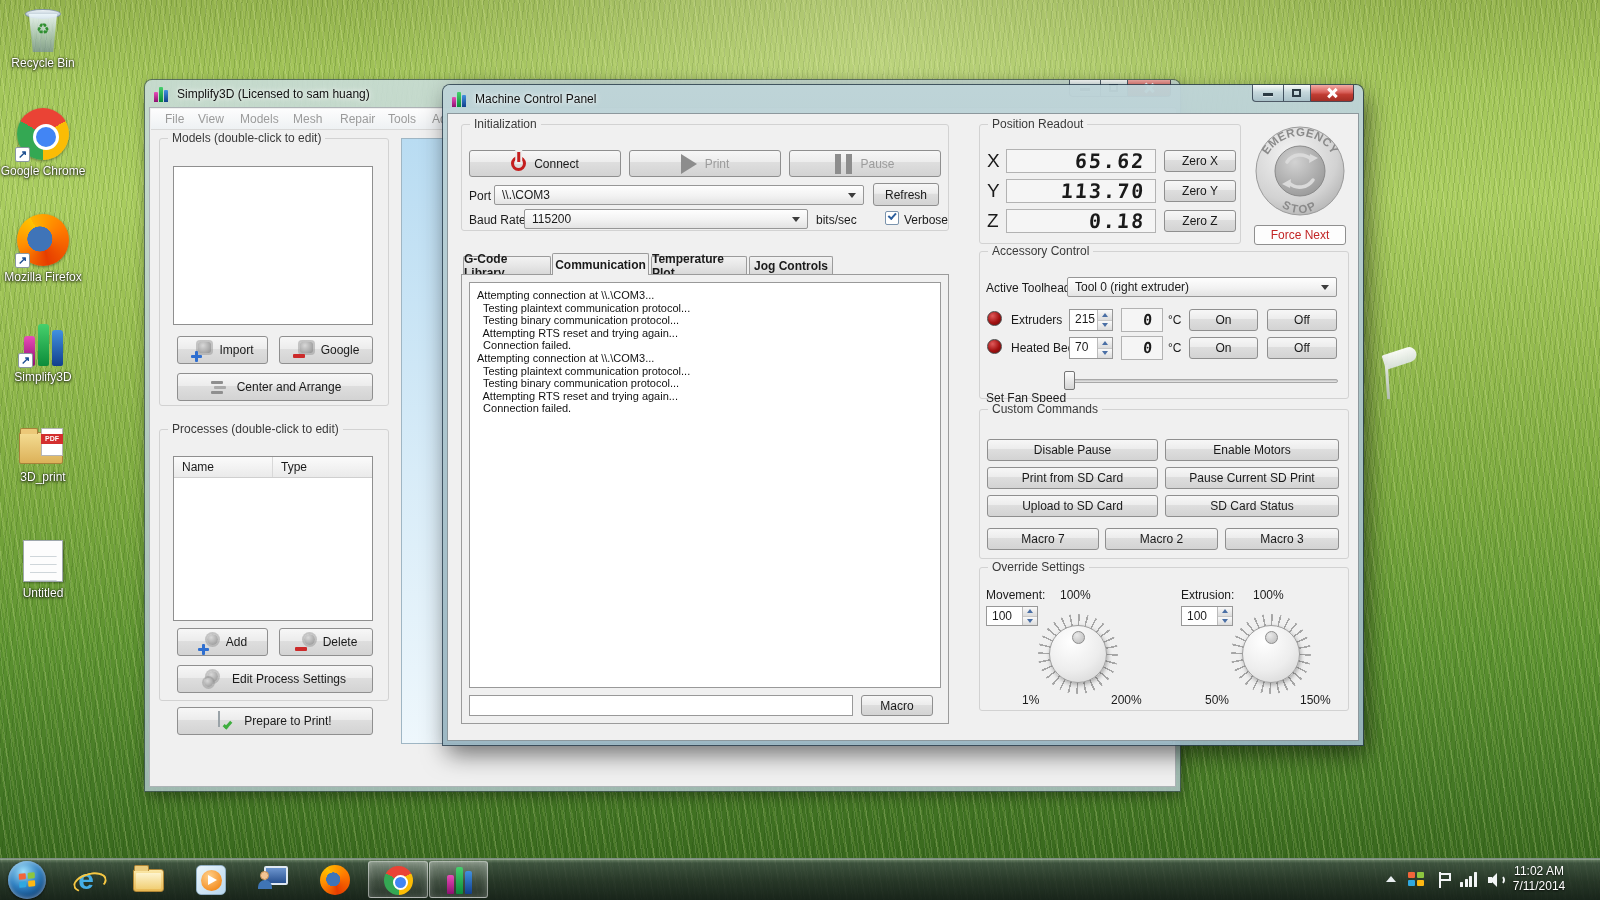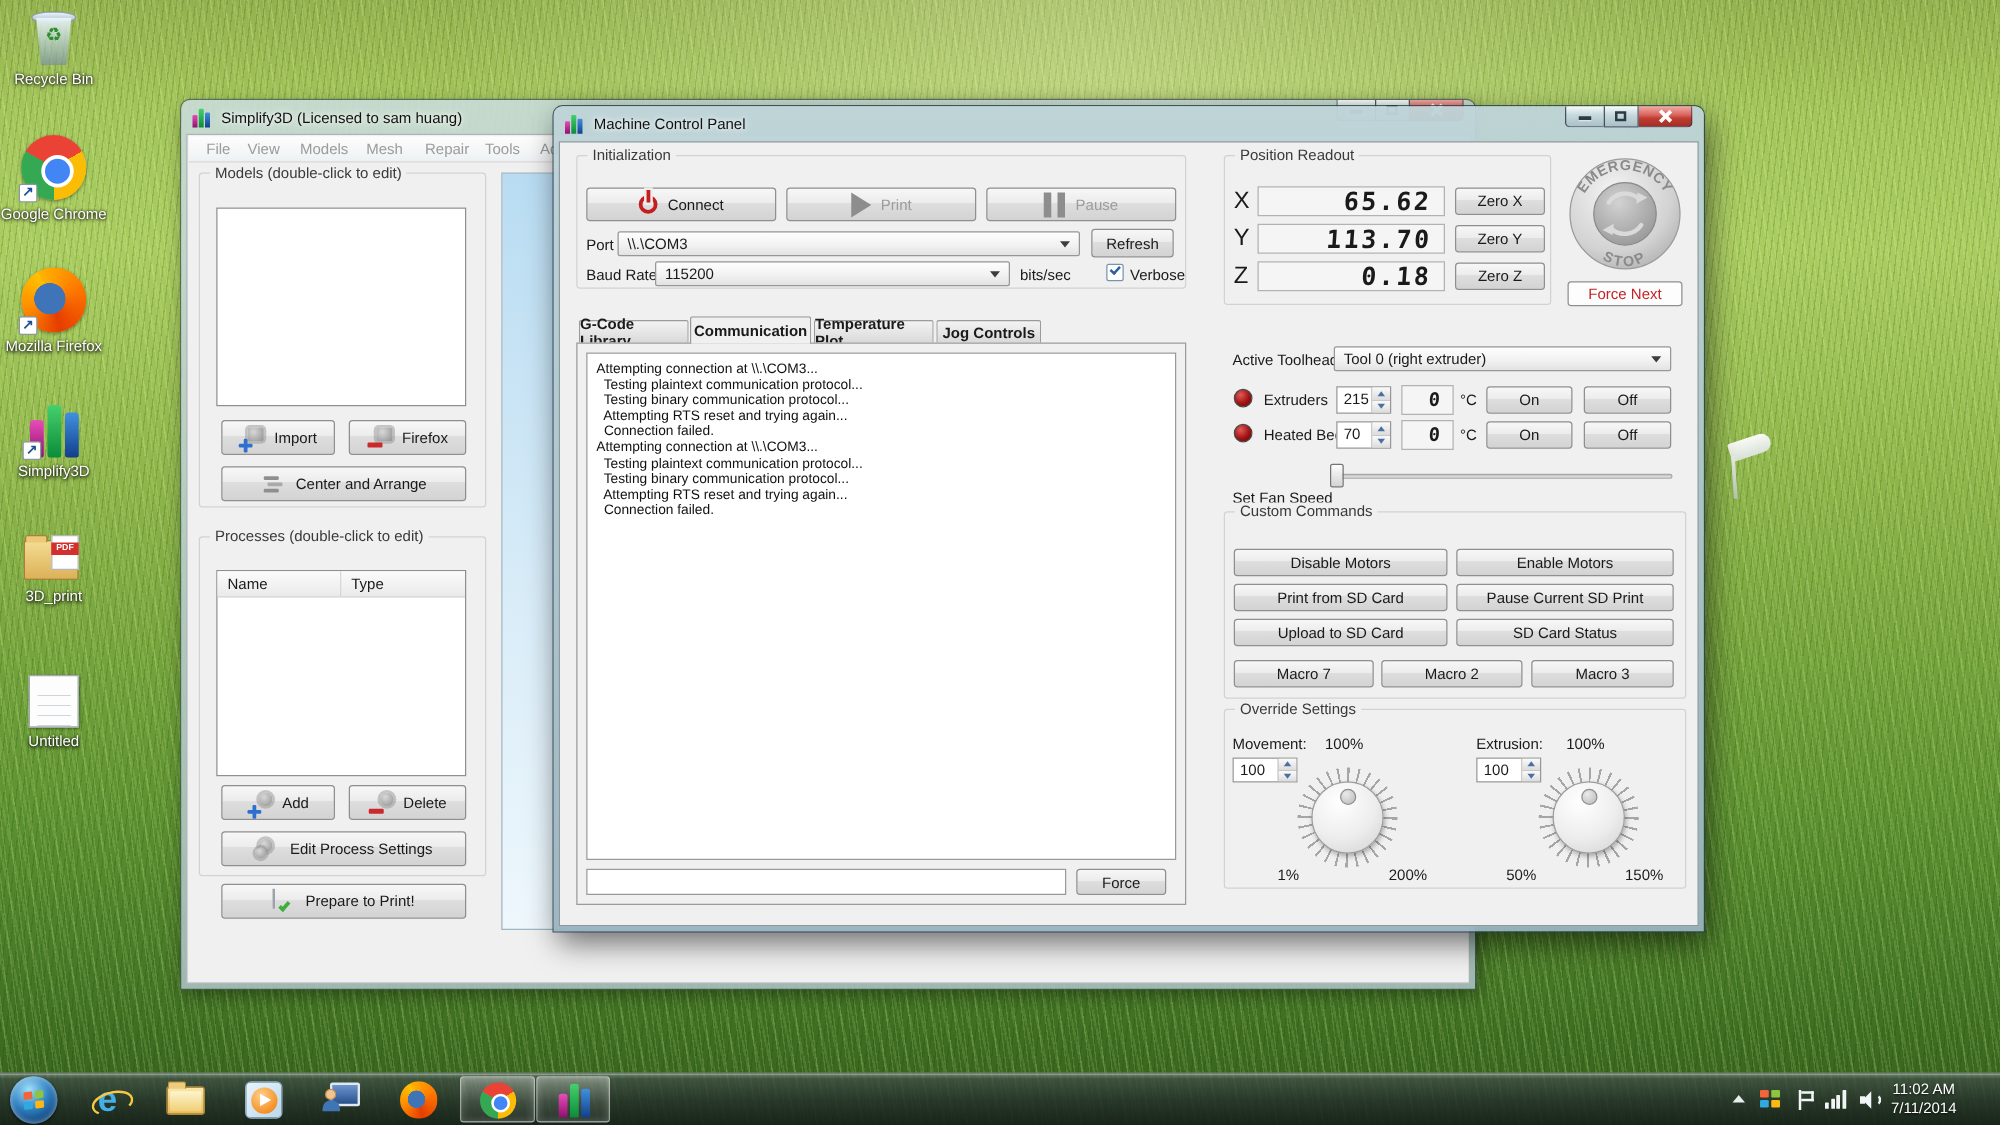--- a/index.html
+++ b/index.html
@@ -254,21 +254,21 @@
           <span class="plusbar" style="left:0;bottom:1px;width:11px;height:3px;"></span>
           <span class="plusbar" style="left:4px;bottom:-3px;width:3px;height:11px;"></span>
         </span>
       <span>Import</span>
     </div>
     <div class="btn" style="left:129px; top:228px; width:94px; height:28px;">
       <span class="ic-gearplus">
           <span class="gear" style="right:0;top:0;width:13px;height:11px;border-radius:2px;"></span>
           <span class="minusbar" style="left:0;bottom:1px;width:12px;height:3.5px;"></span>
         </span>
-      <span>Firefox</span>
+      <span>Google</span>
     </div>
     <div class="btn" style="left:27px; top:265px; width:196px; height:28px;">
       <span class="ic-gearplus">
           <span class="plusbar" style="left:2px;top:2px;width:12px;height:3px;background:#8f8f8f;"></span>
           <span class="plusbar" style="left:5px;top:7px;width:12px;height:3px;background:#aaa;"></span>
           <span class="plusbar" style="left:2px;top:12px;width:12px;height:3px;background:#8f8f8f;"></span>
         </span>
       <span>Center and Arrange</span>
     </div>
 
@@ -393,21 +393,21 @@
           <div>  Connection failed.</div>
           <div>Attempting connection at \\.\COM3...</div>
         <div>  Testing plaintext communication protocol...</div>
           <div>  Testing binary communication protocol...</div>
           <div>  Attempting RTS reset and trying again...</div>
         <div>  Connection failed.</div>
       </div>
     </div>
     <div class="inputbox" style="left:21px; top:581px; width:384px; height:21px; z-index:3;"></div>
     <div class="btn" style="left:413px; top:581px; width:72px; height:21px; z-index:3;">
-      <span>Force</span>
+      <span>Macro</span>
     </div>
 
     <div class="gb" style="left:531px; top:10px; width:262px; height:120px;">
       <span class="gl">Position Readout</span>
     </div>
     <span class="lbl" style="left:539px; top:36px; font-size:19px;">X</span>
     <div class="lcdbox" style="left:558px; top:35px; width:150px; height:24px; font-size:20px; padding-right:10px;">
         <span class="lcd-txt">65.62</span>
       </div>
     <div class="btn" style="left:716px; top:36px; width:72px; height:22px;">
@@ -452,20 +452,23 @@
       </g>
       <g fill="#dadada">
         <path d="M 56,29 l 8,4 -9,5 z"></path>
         <path d="M 36,63 l -8,-4 9,-5 z"></path>
       </g>
     </svg>
     <div class="btn red-text" style="left:806px; top:111px; width:92px; height:20px; background:#fdfdfd;">
       <span>Force Next</span>
     </div>
 
+    <div class="gb" style="left:531px; top:137px; width:370px; height:148px;">
+      <span class="gl">Accessory Control</span>
+    </div>
     <span class="lbl" style="left:538px; top:167px;">Active Toolhead</span>
     <div class="dd" style="left:619px; top:163px; width:270px; height:20px;">
       <span>Tool 0 (right extruder)</span>
         <span class="arr"></span>
     </div>
 
     <div class="led" style="left:539px; top:197px;"></div>
     <span class="lbl" style="left:563px; top:199px;">Extruders</span>
     <div class="spin" style="left:621px; top:195px; width:44px; height:22px;">
       <span class="val">215</span>
@@ -514,21 +517,21 @@
       </div>
 
     <span class="lbl" style="left:538px; top:277px;">Set Fan Speed</span>
     <div class="slider-track" style="left:618px; top:265px; width:272px;"></div>
     <div class="slider-handle" style="left:616px; top:257px;"></div>
 
     <div class="gb" style="left:531px; top:295px; width:370px; height:150px;">
       <span class="gl">Custom Commands</span>
     </div>
     <div class="btn" style="left:539px; top:325px; width:171px; height:22px;">
-        <span>Disable Motors</span>
+        <span>Disable Pause</span>
       </div>
     <div class="btn" style="left:717px; top:325px; width:174px; height:22px;">
         <span>Enable Motors</span>
       </div>
     <div class="btn" style="left:539px; top:353px; width:171px; height:22px;">
         <span>Print from SD Card</span>
       </div>
     <div class="btn" style="left:717px; top:353px; width:174px; height:22px;">
         <span>Pause Current SD Print</span>
       </div>

